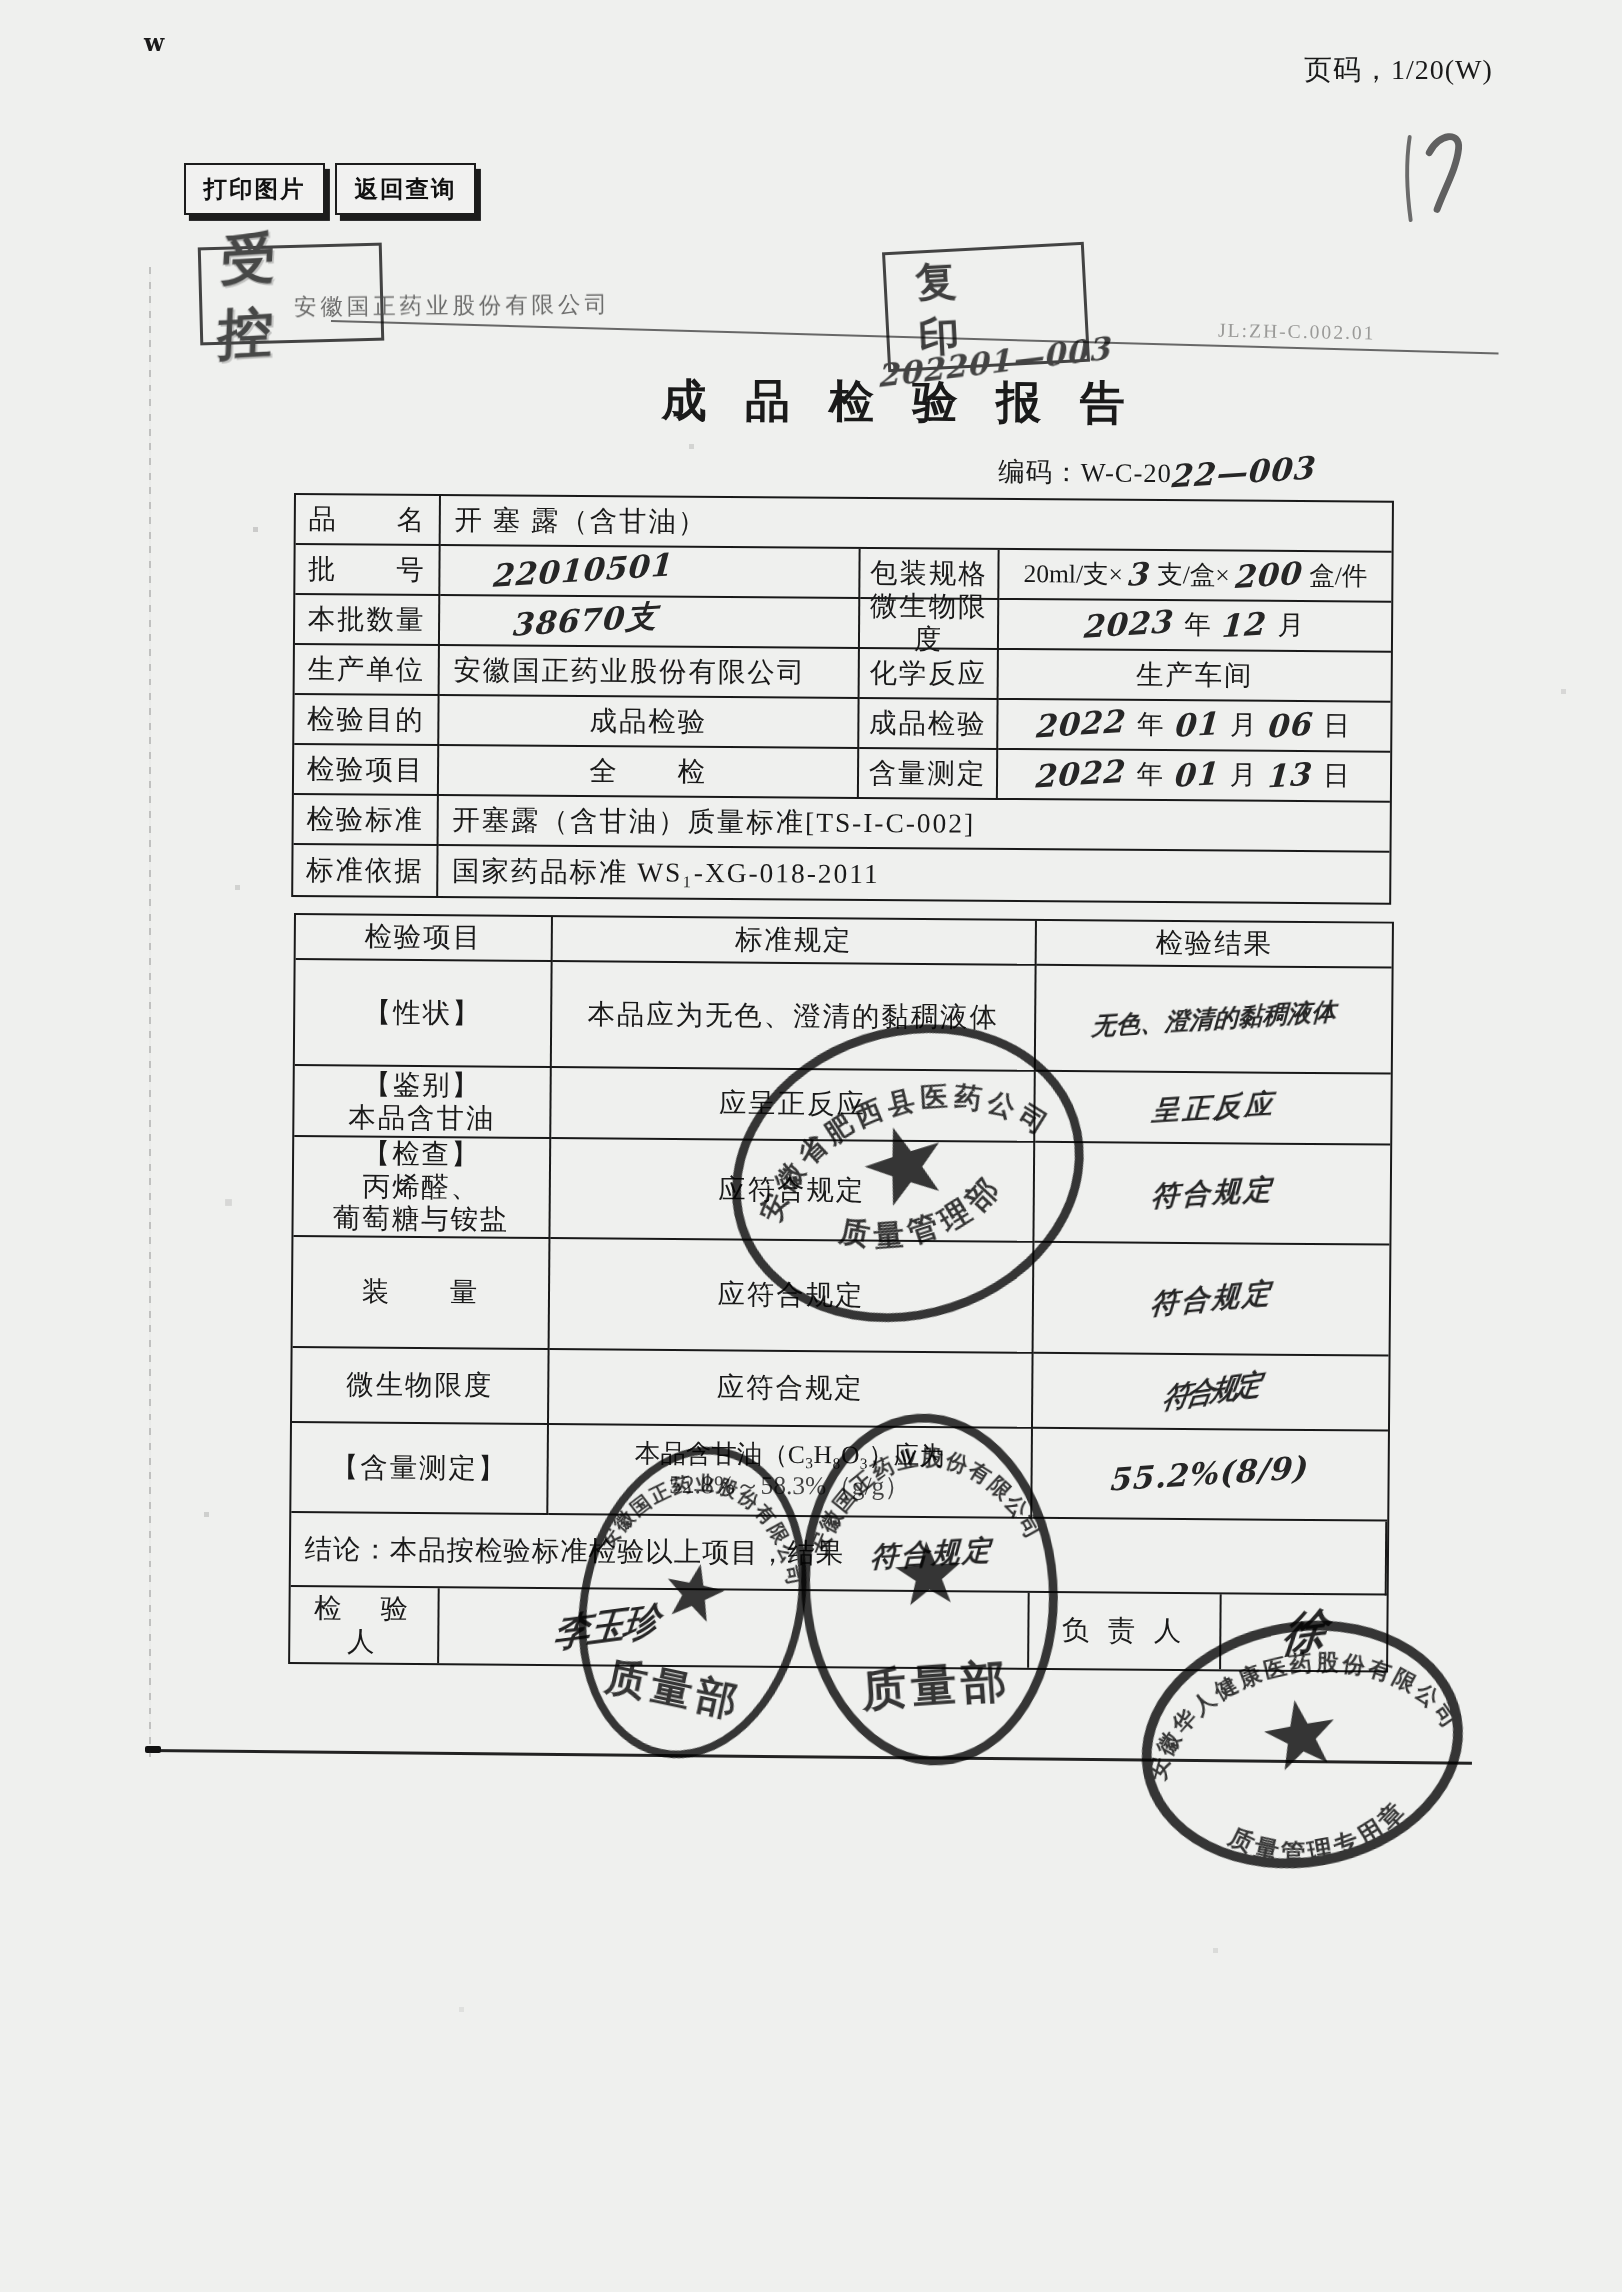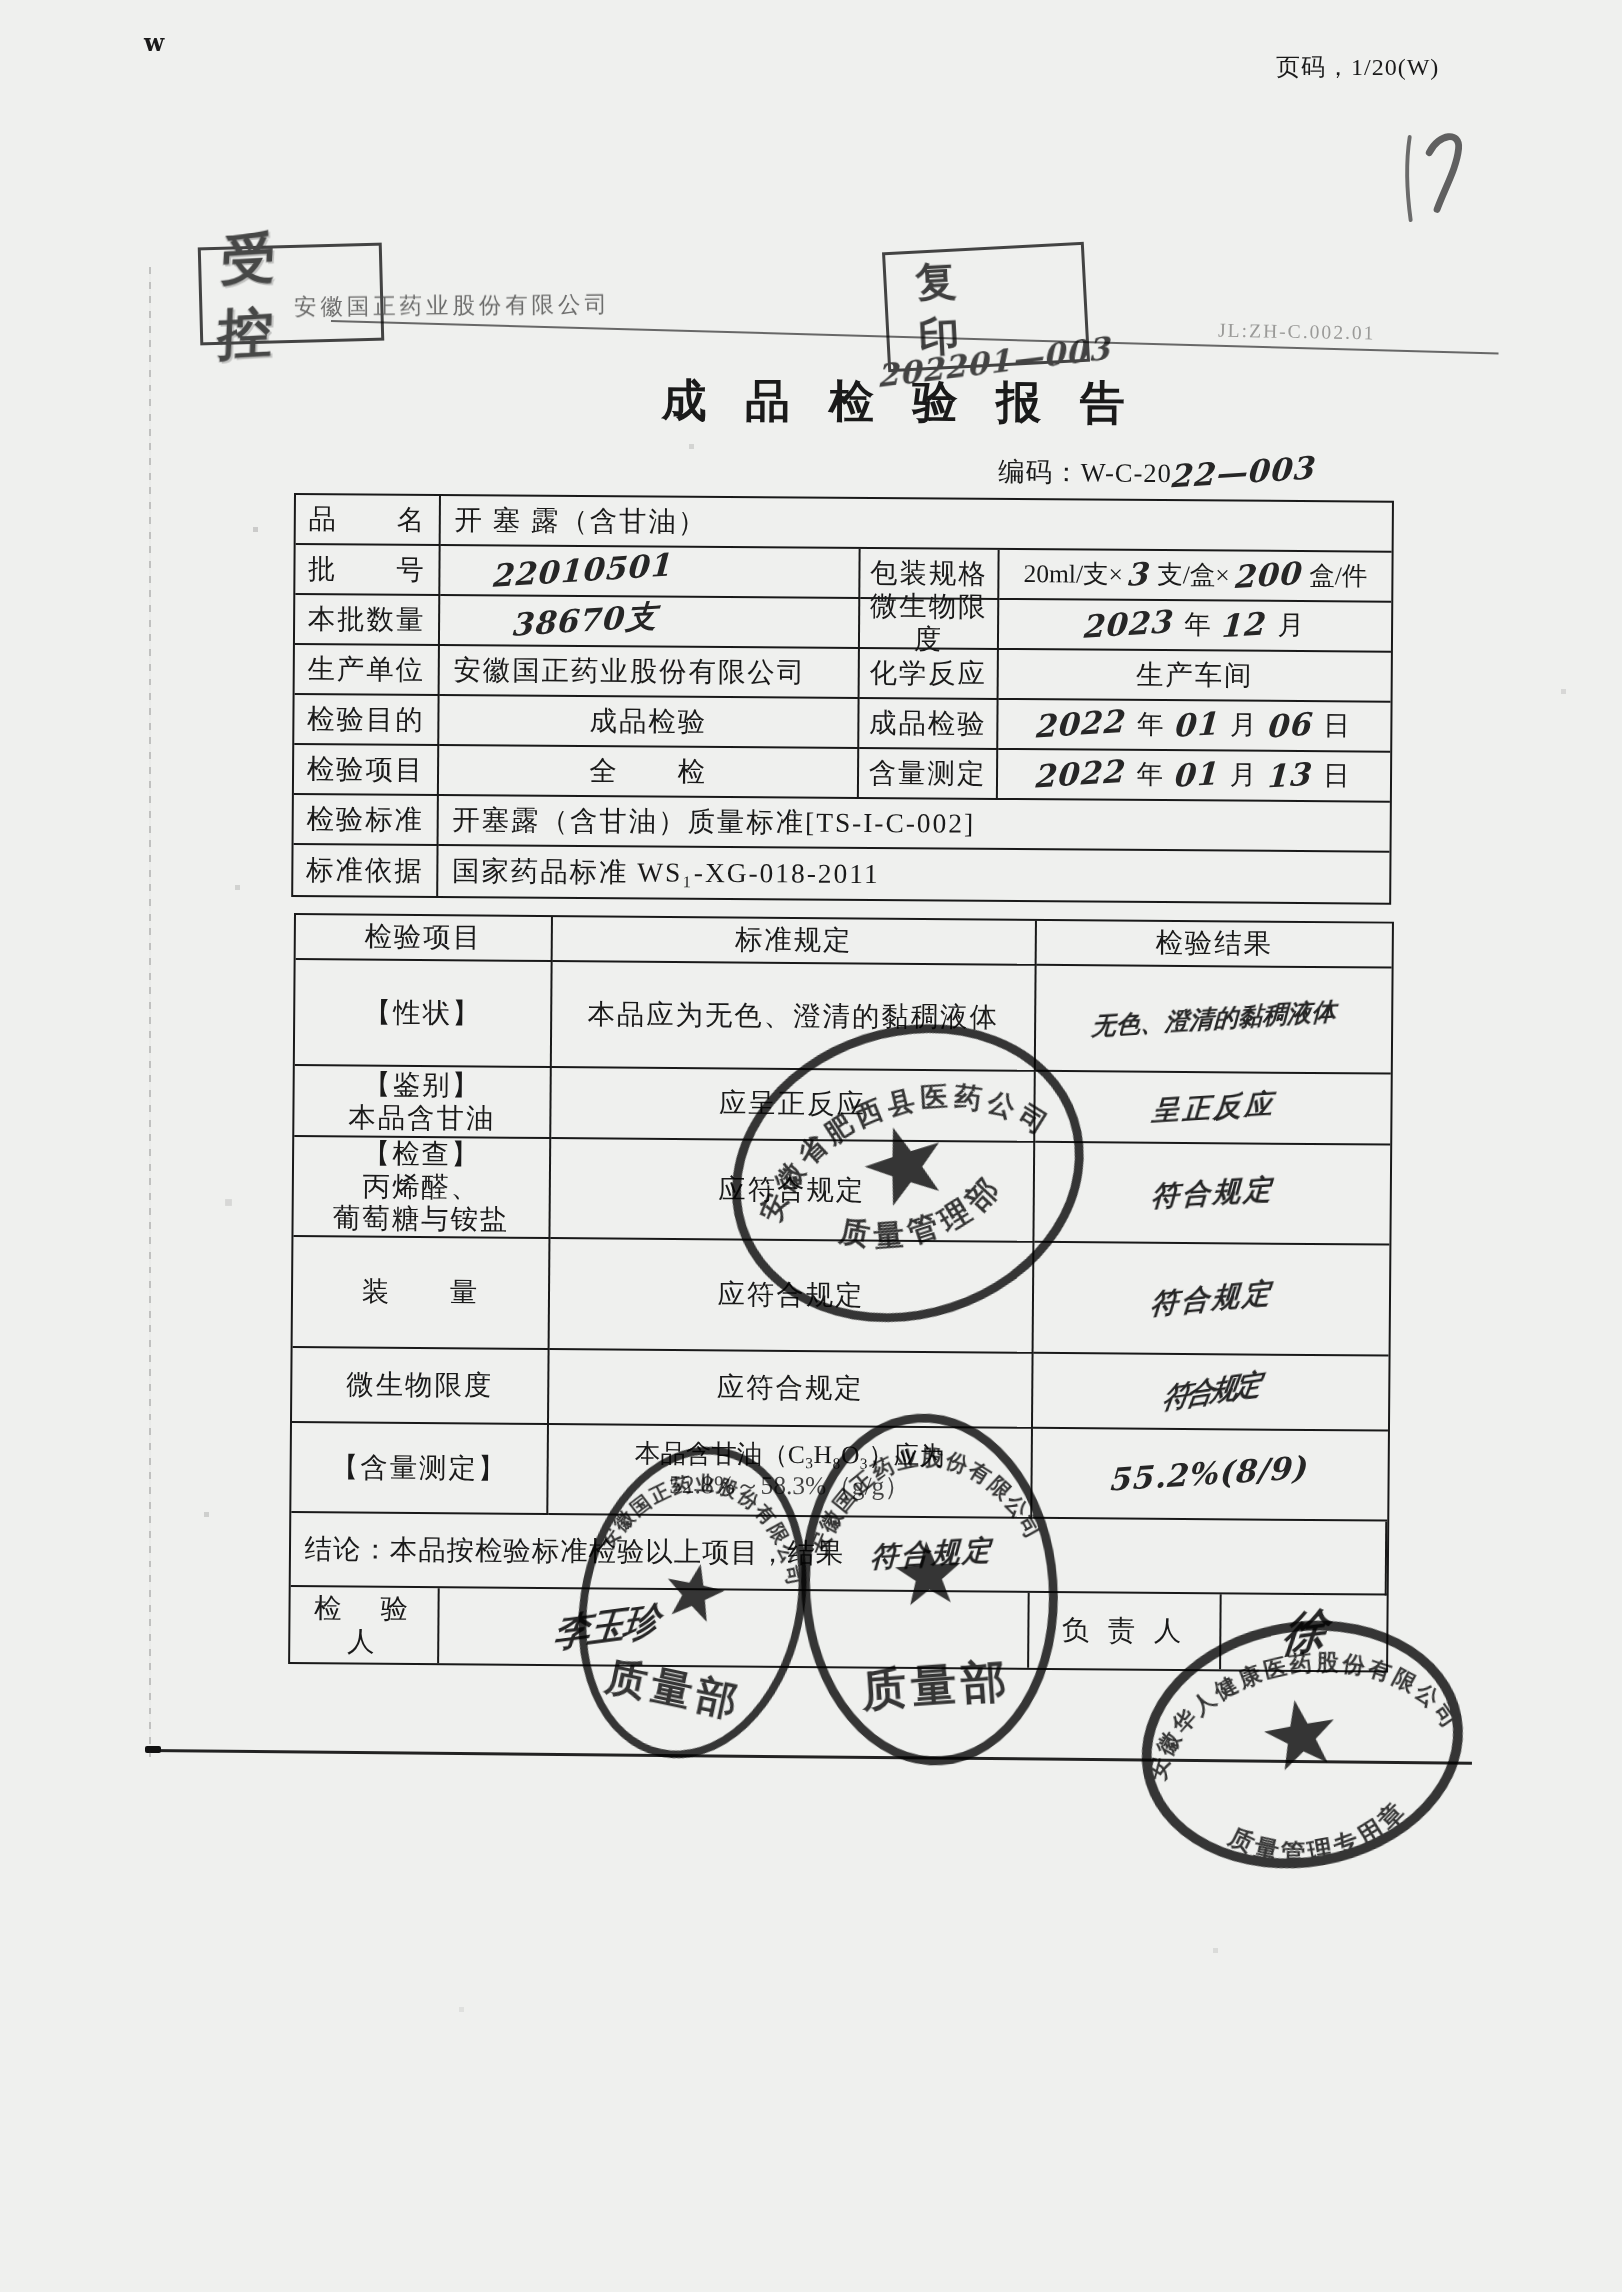--- a/index.html
+++ b/index.html
@@ -1,20 +1,20 @@
 <!DOCTYPE html>
 <html><head>
 <meta charset="utf-8">
 <style>
   html,body{margin:0;padding:0;background:#e9eaea;}
   .screen{position:relative;width:1622px;height:2293px;background:#eff0ee;overflow:hidden;
           font-family:"Liberation Serif","DejaVu Serif",serif;color:#1a1a1a;}
   
   .corner-letter{position:absolute;left:144px;top:29px;font-size:23.5px;font-weight:bold;font-family:"DejaVu Serif",serif;}
-  .page-code{position:absolute;left:1276px;top:51px;font-size:24px;letter-spacing:1px;}
+  .page-code{position:absolute;left:1304px;top:51px;font-size:28px;letter-spacing:1px;}
   .toolbar{position:absolute;left:184px;top:163px;display:flex;gap:9.8px;}
   .btn{border:2px solid #1c1c1c;background:#f1f1f0;box-shadow:4.9px 5.9px 0 #1b1b1b;
        font-size:23.5px;font-weight:bold;padding:7.8px 17.6px;letter-spacing:2px;cursor:pointer;
        font-family:"Liberation Serif",serif;color:#111;}
   .corner-hw{position:absolute;left:1396px;top:127px;opacity:.8;}
   
   .rule{position:absolute;background:#3a3a3a;height:2px;transform-origin:left top;}
   .rule-top{left:331px;top:320px;width:1168px;transform:rotate(1.6deg);height:2px;opacity:.75;}
   .rule-bottom{left:147px;top:1749px;width:1325px;transform:rotate(0.55deg);height:2.9px;background:#222;}
   .rule-bottom-blob{left:145px;top:1746px;width:15.7px;height:6.9px;background:#111;border-radius:2px;}
@@ -76,20 +76,24 @@
   .concl{font-size:27.4px;letter-spacing:1px;}
 </style>
 </head>
 <body>
 
 <div class="screen">
 
   <div class="corner-letter">w</div>
   <div class="page-code">页码，1/20(W)</div>
 
+  <div class="toolbar">
+    <button class="btn">打印图片</button>
+    <button class="btn">返回查询</button>
+  </div>
 
   <svg class="corner-hw" width="88" height="108" viewBox="0 0 90 110">
     <path d="M14 10 C10 36 11 66 15 95" fill="none" stroke="#4b4b4b" stroke-width="4" stroke-linecap="round"></path>
     <path d="M34 26 C44 6 66 4 64 22 C62 42 50 62 42 84" fill="none" stroke="#3d3d3d" stroke-width="7" stroke-linecap="round"></path>
   </svg>
 
   <div class="rule rule-top"></div>
   <div class="rule rule-bottom"></div>
   <div class="rule rule-bottom-blob" style="position:absolute;"></div>
   <div class="margin-line"></div>

